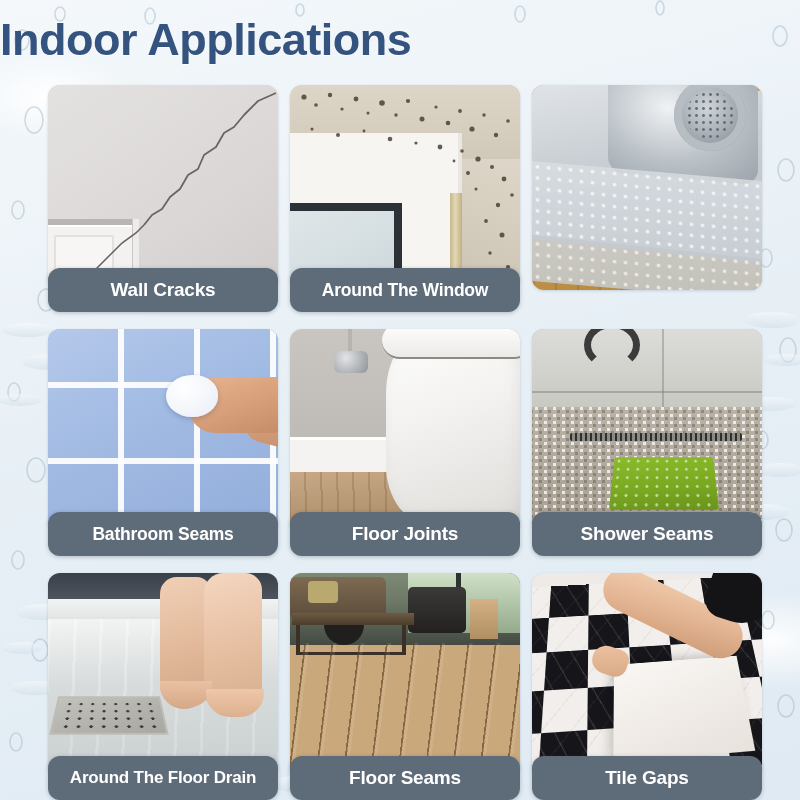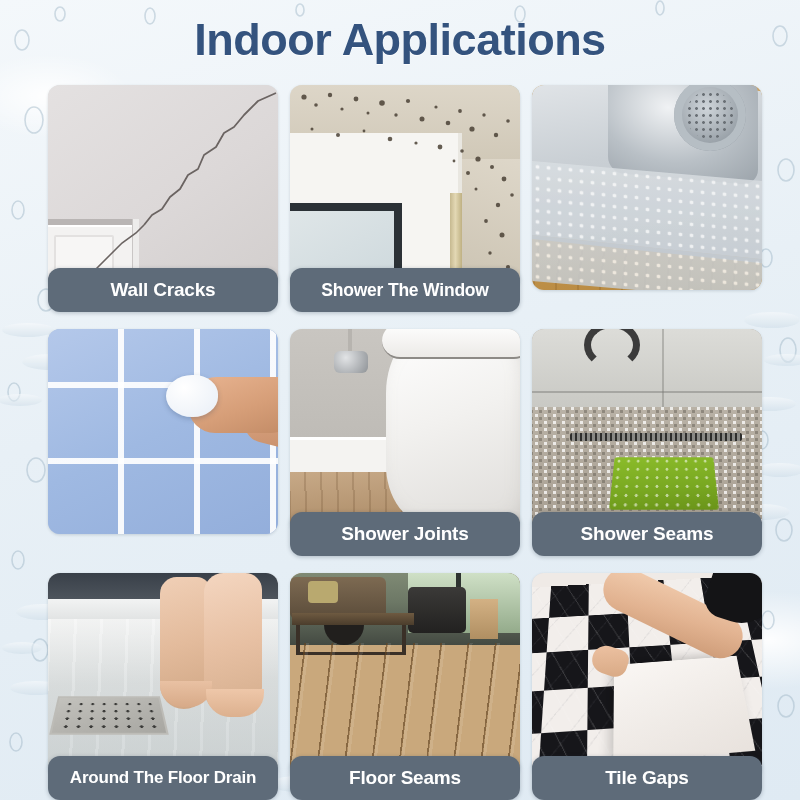--- a/index.html
+++ b/index.html
@@ -35,21 +35,20 @@
     inset: 0;
     opacity: .85;
   }
 
   
   .title {
     position: absolute;
     top: 14px;
     left: 0;
     width: 800px;
-    text-align: center;
     font-size: 45px;
     font-weight: 700;
     letter-spacing: -0.5px;
     color: #34537e;
     text-shadow: 0 1px 0 rgba(255,255,255,.8);
     z-index: 5;
     font-family: "Liberation Sans", sans-serif;
   }
 
   
@@ -347,21 +346,21 @@
                 <circle cx="200" cy="168" r="1.7"></circle>
               <circle cx="218" cy="182" r="2.1"></circle>
                 <circle cx="204" cy="194" r="1.6"></circle>
                 <circle cx="186" cy="104" r="1.5"></circle>
               <circle cx="178" cy="88" r="2.0"></circle>
                 <circle cx="164" cy="76" r="1.4"></circle>
             </g>
           </svg>
         </div>
       </div>
-      <div class="label sm">Shower The Window</div>
+      <div class="label sm">Around The Window</div>
     </div>
 
     <div class="card">
       <div class="photo">
         <div class="sc-sink">
           <div class="woodlines"></div>
           <div class="counter"></div>
           <div class="bowl"></div>
           <div class="drain"></div>
           <div class="drainholes"></div>
@@ -372,34 +371,35 @@
 
     <div class="card">
       <div class="photo">
         <div class="sc-tile">
           <div class="grout"></div>
           <div class="arm"></div>
           <div class="hand"></div>
           <div class="sponge"></div>
         </div>
       </div>
+      <div class="label sm">Bathroom Seams</div>
     </div>
 
     <div class="card">
       <div class="photo">
         <div class="sc-toilet">
           <div class="pipe"></div>
             <div class="valve"></div>
           <div class="base"></div>
             <div class="floor"></div>
           <div class="bowl"></div>
             <div class="seat"></div>
         </div>
       </div>
-      <div class="label">Shower Joints</div>
+      <div class="label">Floor Joints</div>
     </div>
 
     <div class="card">
       <div class="photo">
         <div class="sc-shower">
           <div class="mosaic"></div>
           <div class="wall"></div>
             <div class="wseam"></div>
             <div class="wseam2"></div>
           <div class="hose"></div>

